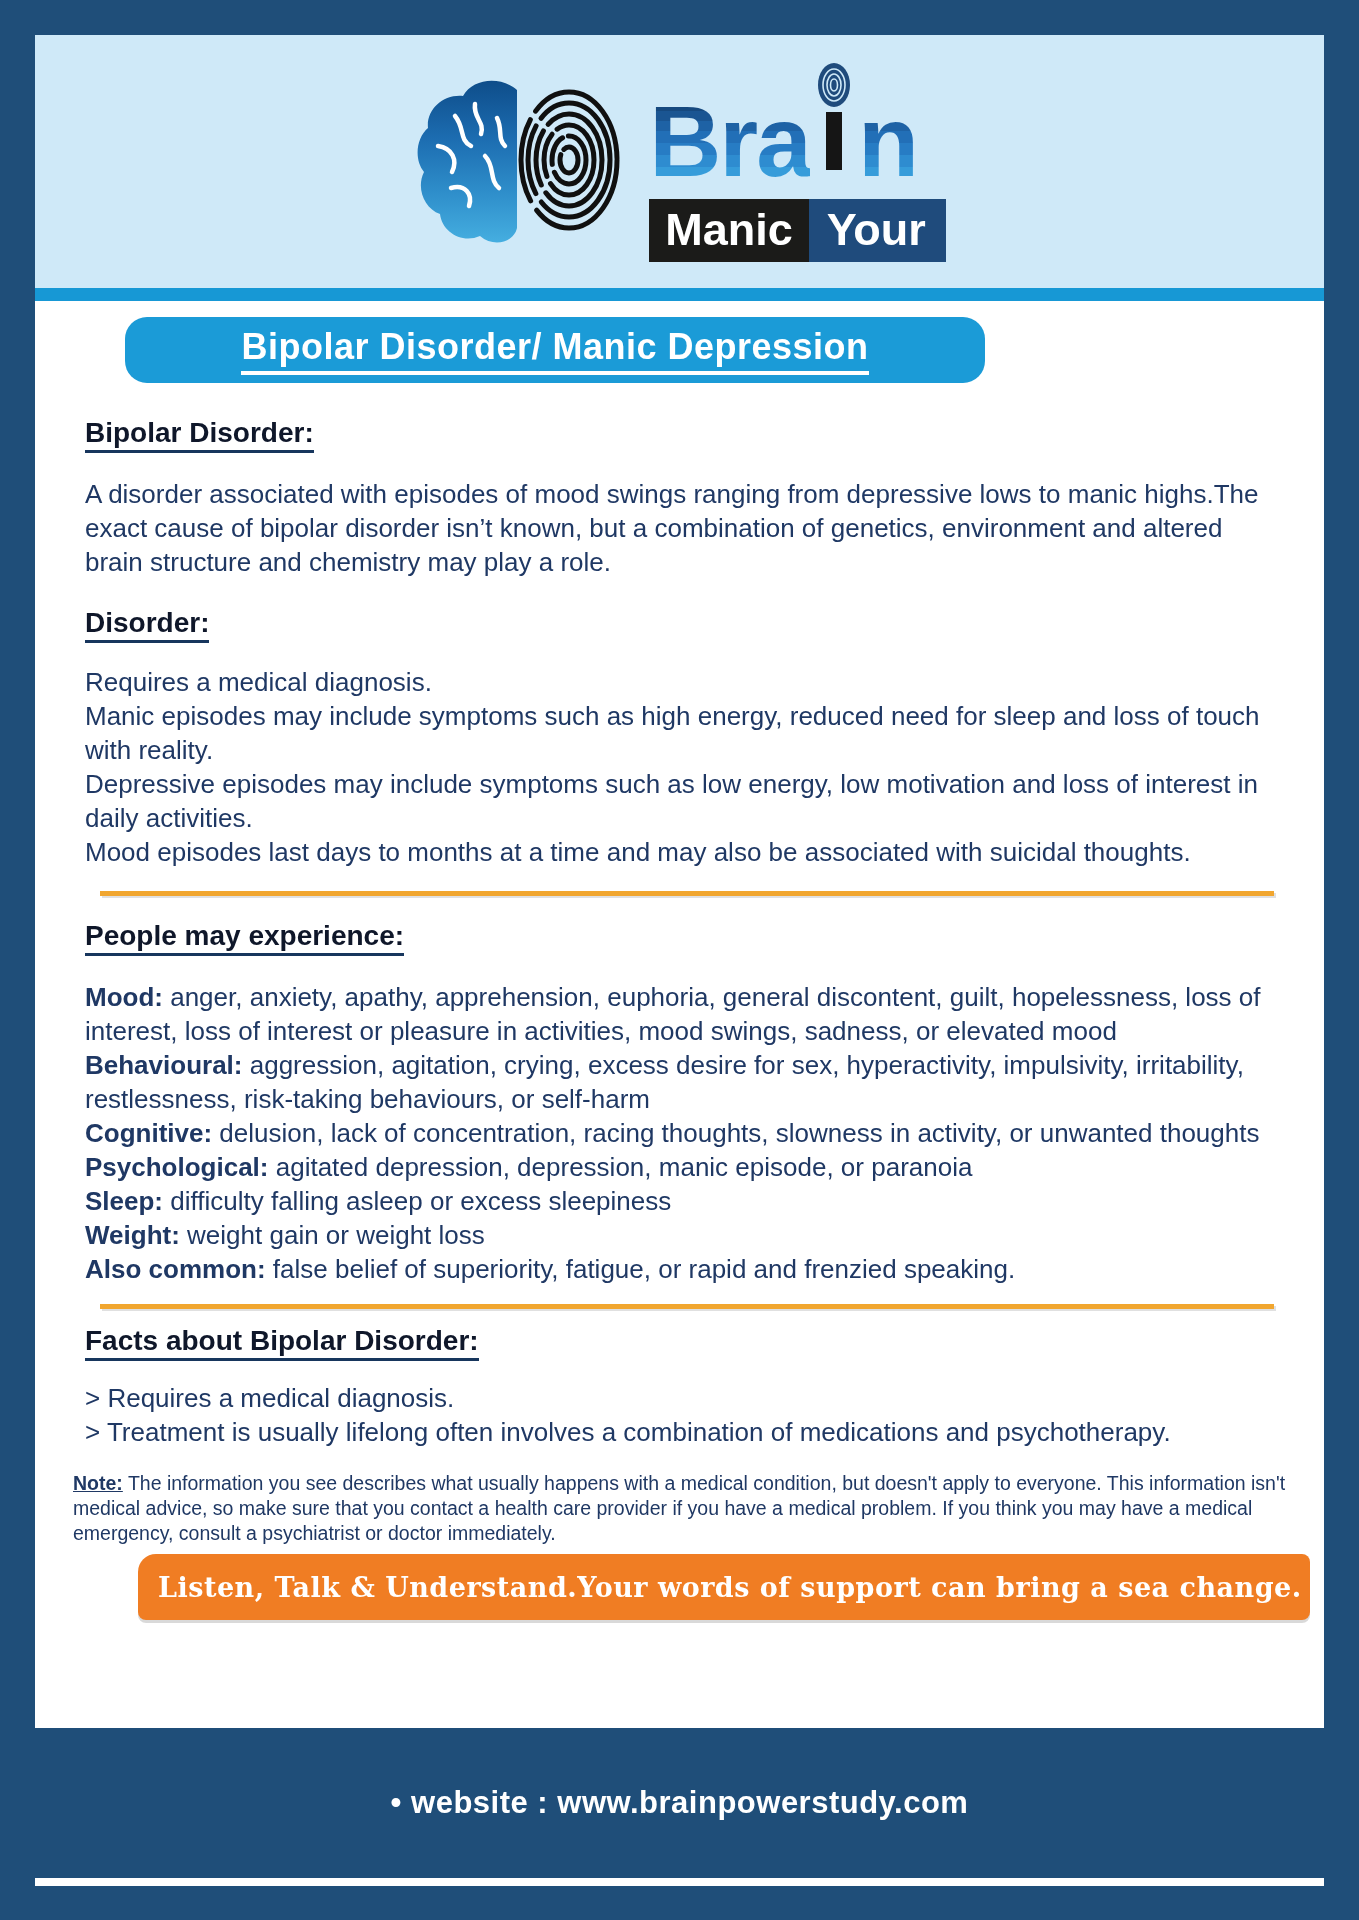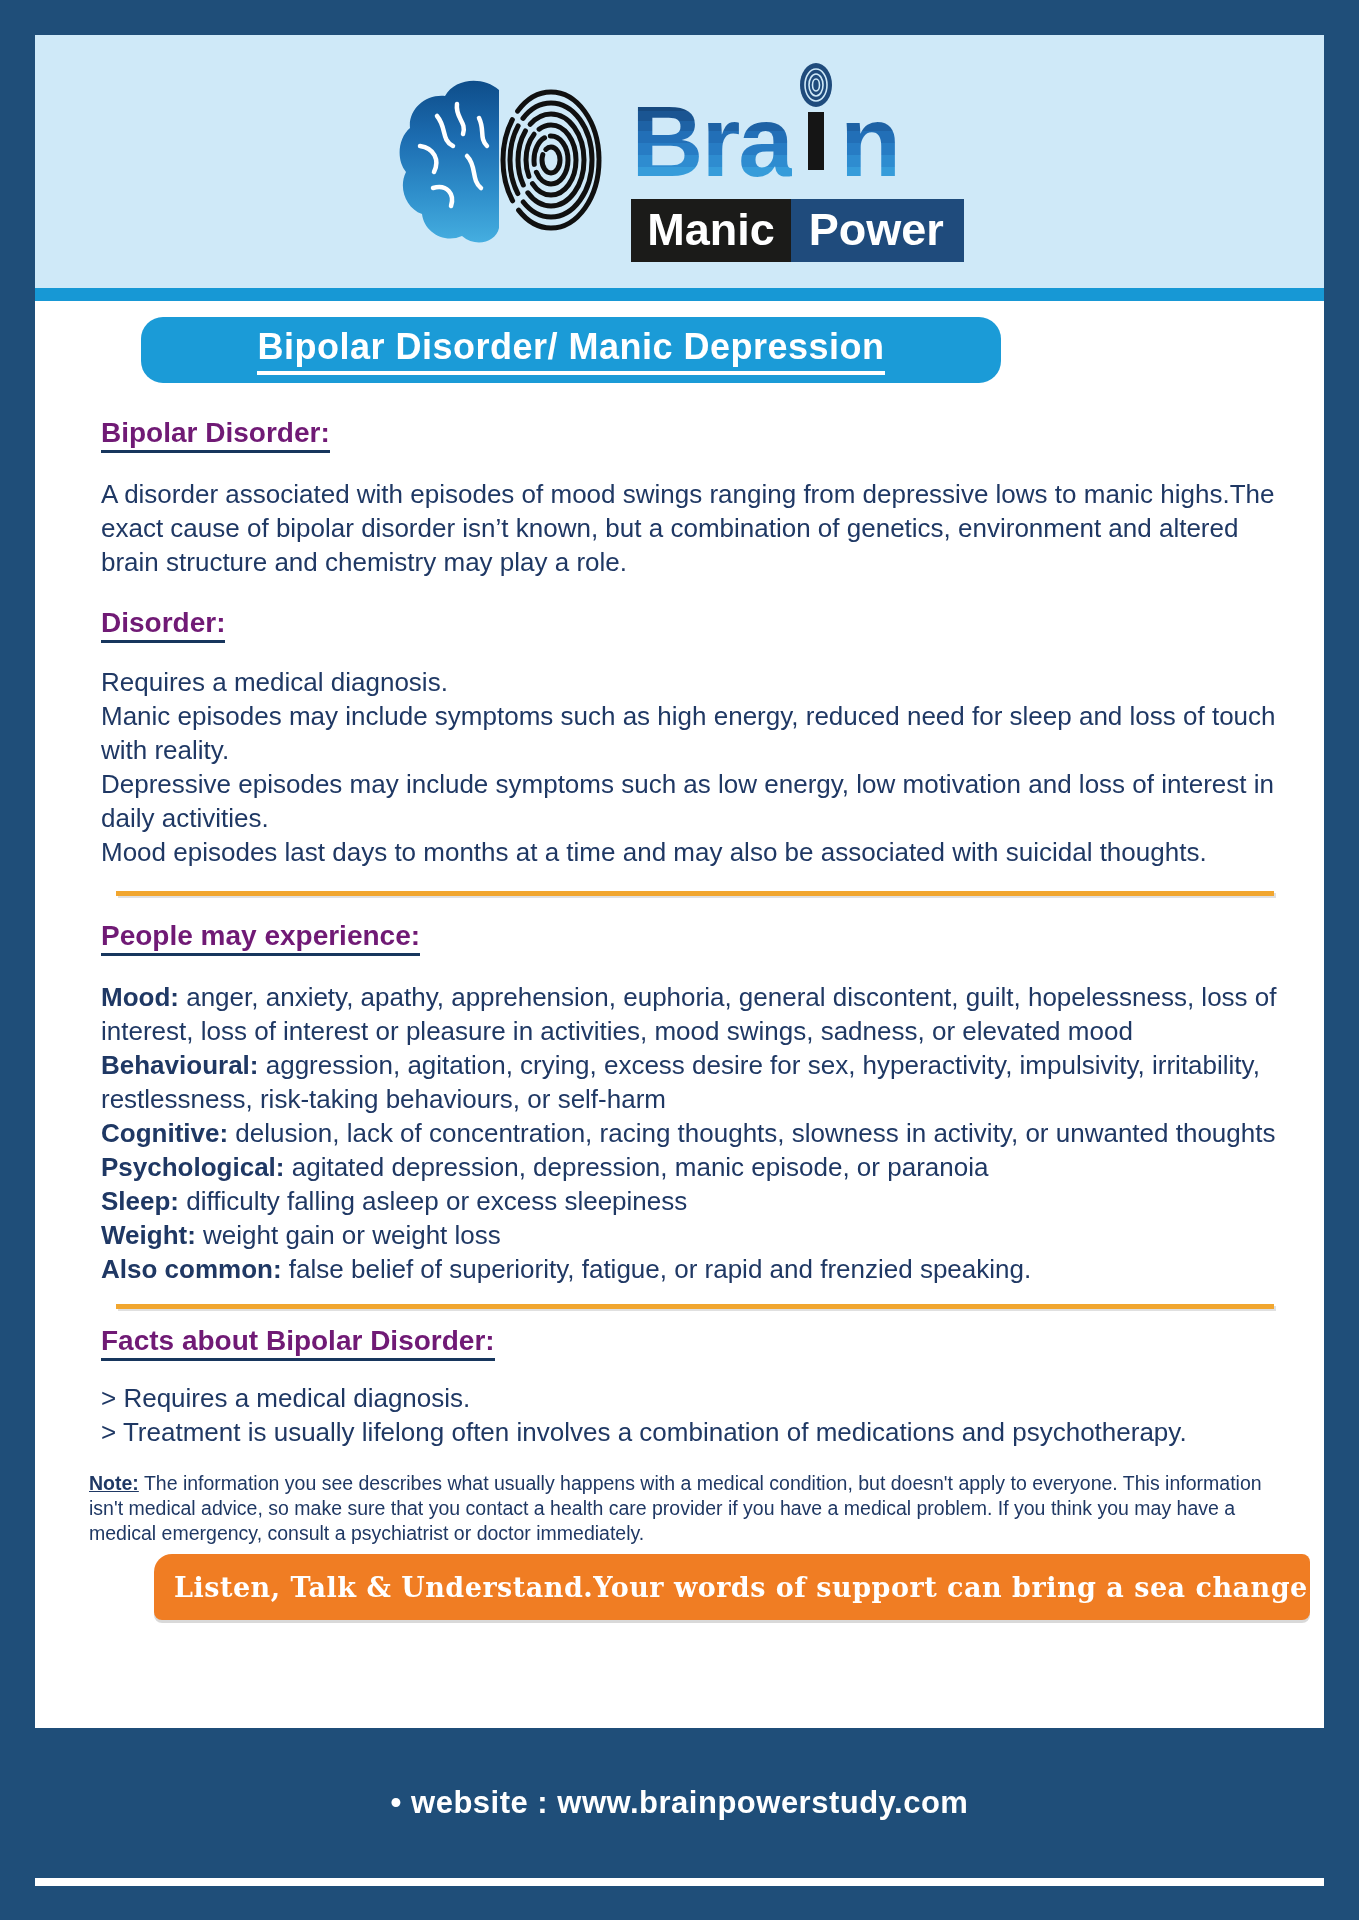--- a/index.html
+++ b/index.html
@@ -47,33 +47,32 @@
   .i-stem{width:16px;height:58px;background:#151515;margin-top:4px;}
   .power-study{display:flex;margin-top:8px;font-weight:bold;font-size:45px;line-height:1;}
   .power{background:#1B1B19;color:#fff;padding:8px 16px 10px 16px;}
   .study{background:#1F4B7C;color:#fff;padding:8px 20px 10px 18px;}
   
   .content{
     flex:1;box-sizing:border-box;overflow:hidden;
     padding:16px 40px 0 50px;
     display:flex;flex-direction:column;
     color:#1F3864;
-    margin-left:16px;
   }
   .title-banner{
     width:860px;height:66px;margin-left:40px;
     background:#1B9BD7;border-radius:22px;
     display:flex;align-items:center;justify-content:center;
     flex-shrink:0;
   }
   .title-banner span{
     color:#fff;font-weight:bold;font-size:36px;
     border-bottom:4px solid #fff;padding-bottom:3px;letter-spacing:0.5px;
   }
-  .h-sec{font-size:28px;font-weight:bold;color:#701a75;flex-shrink:0;}
+  .h-sec{font-size:28px;font-weight:bold;color:#0f172a;flex-shrink:0;}
   .h-sec span{border-bottom:3px solid #17365D;padding-bottom:2px;}
   .body-text{font-size:26px;line-height:34px;flex-shrink:0;}
   .mt36{margin-top:34px;} .mt30{margin-top:28px;} .mt28{margin-top:26px;}
   .mt26{margin-top:24px;} .mt18{margin-top:16px;}
   .divider{
     height:5px;background:#F1A62F;margin:22px 10px 0 15px;
     box-shadow:2px 2px 0 rgba(0,0,0,0.12);flex-shrink:0;
   }
   .exp-item b{font-weight:bold;}
   .facts-line{font-size:26px;line-height:34px;}
@@ -154,21 +153,21 @@
                 <ellipse cx="17" cy="23" rx="11" ry="16" fill="none" stroke="#CFE9F8" stroke-width="1.6"></ellipse>
                 <ellipse cx="17" cy="23" rx="7" ry="11" fill="none" stroke="#CFE9F8" stroke-width="1.6"></ellipse>
                 <ellipse cx="17" cy="23" rx="3.5" ry="6" fill="none" stroke="#CFE9F8" stroke-width="1.6"></ellipse>
               </svg>
               <span class="i-stem"></span>
             </span>
             <span class="grad">n</span>
           </div>
           <div class="power-study">
             <span class="power">Manic</span>
-            <span class="study">Power</span>
+            <span class="study">Your</span>
           </div>
         </div>
       </div>
     </div>
     <div class="stripe"></div>
 
     <div class="content">
 
       <div class="title-banner">
         <span>Bipolar Disorder/ Manic Depression</span>

